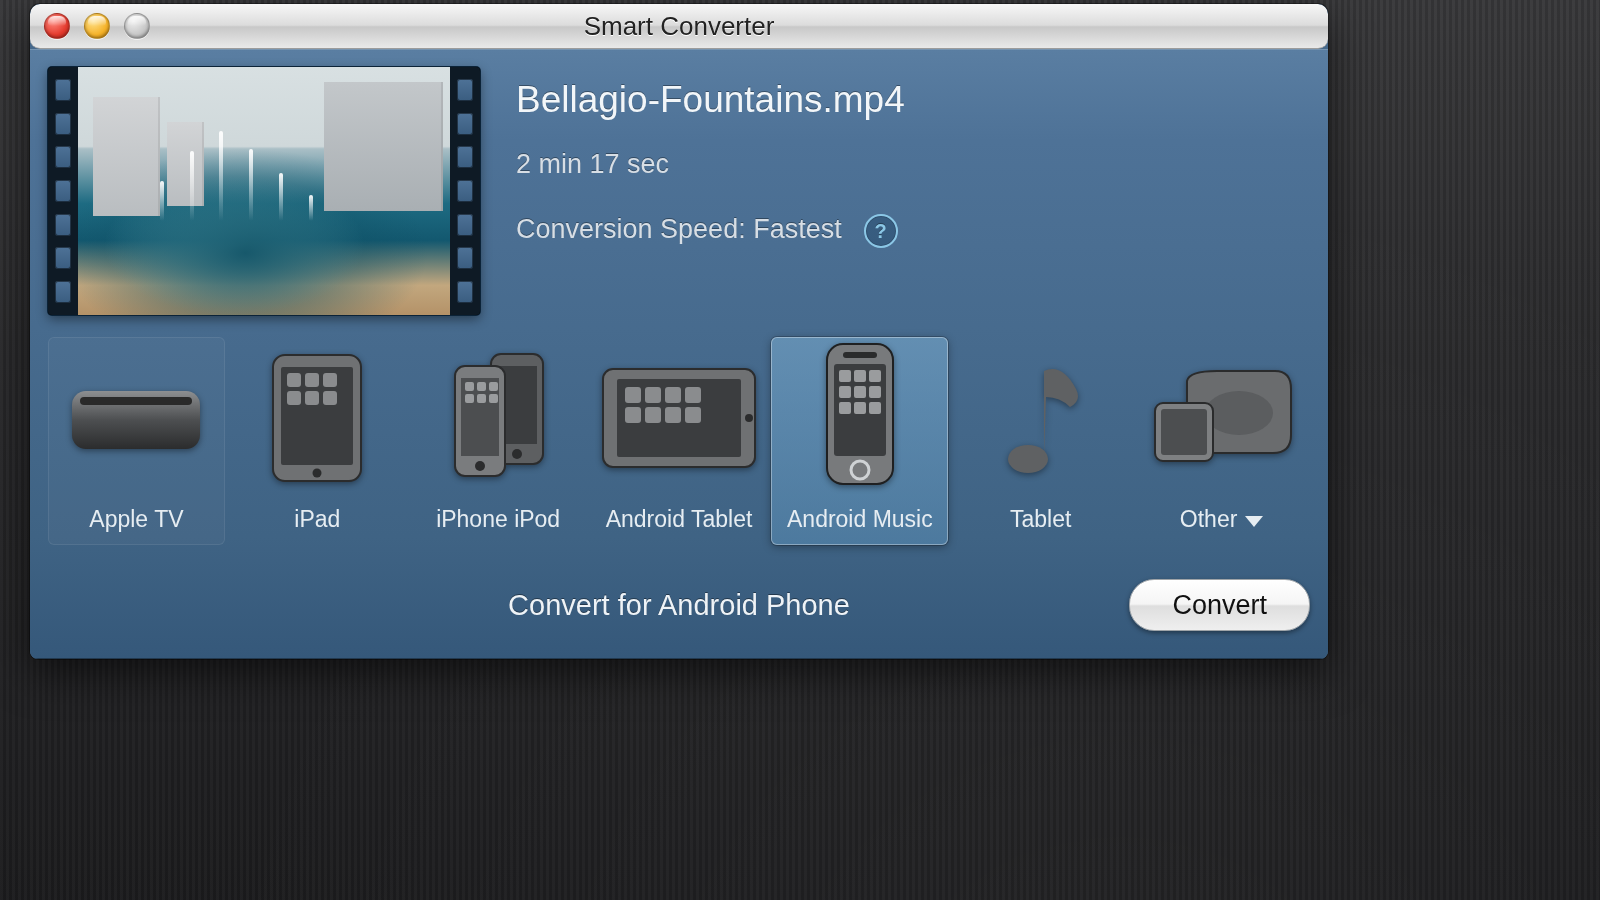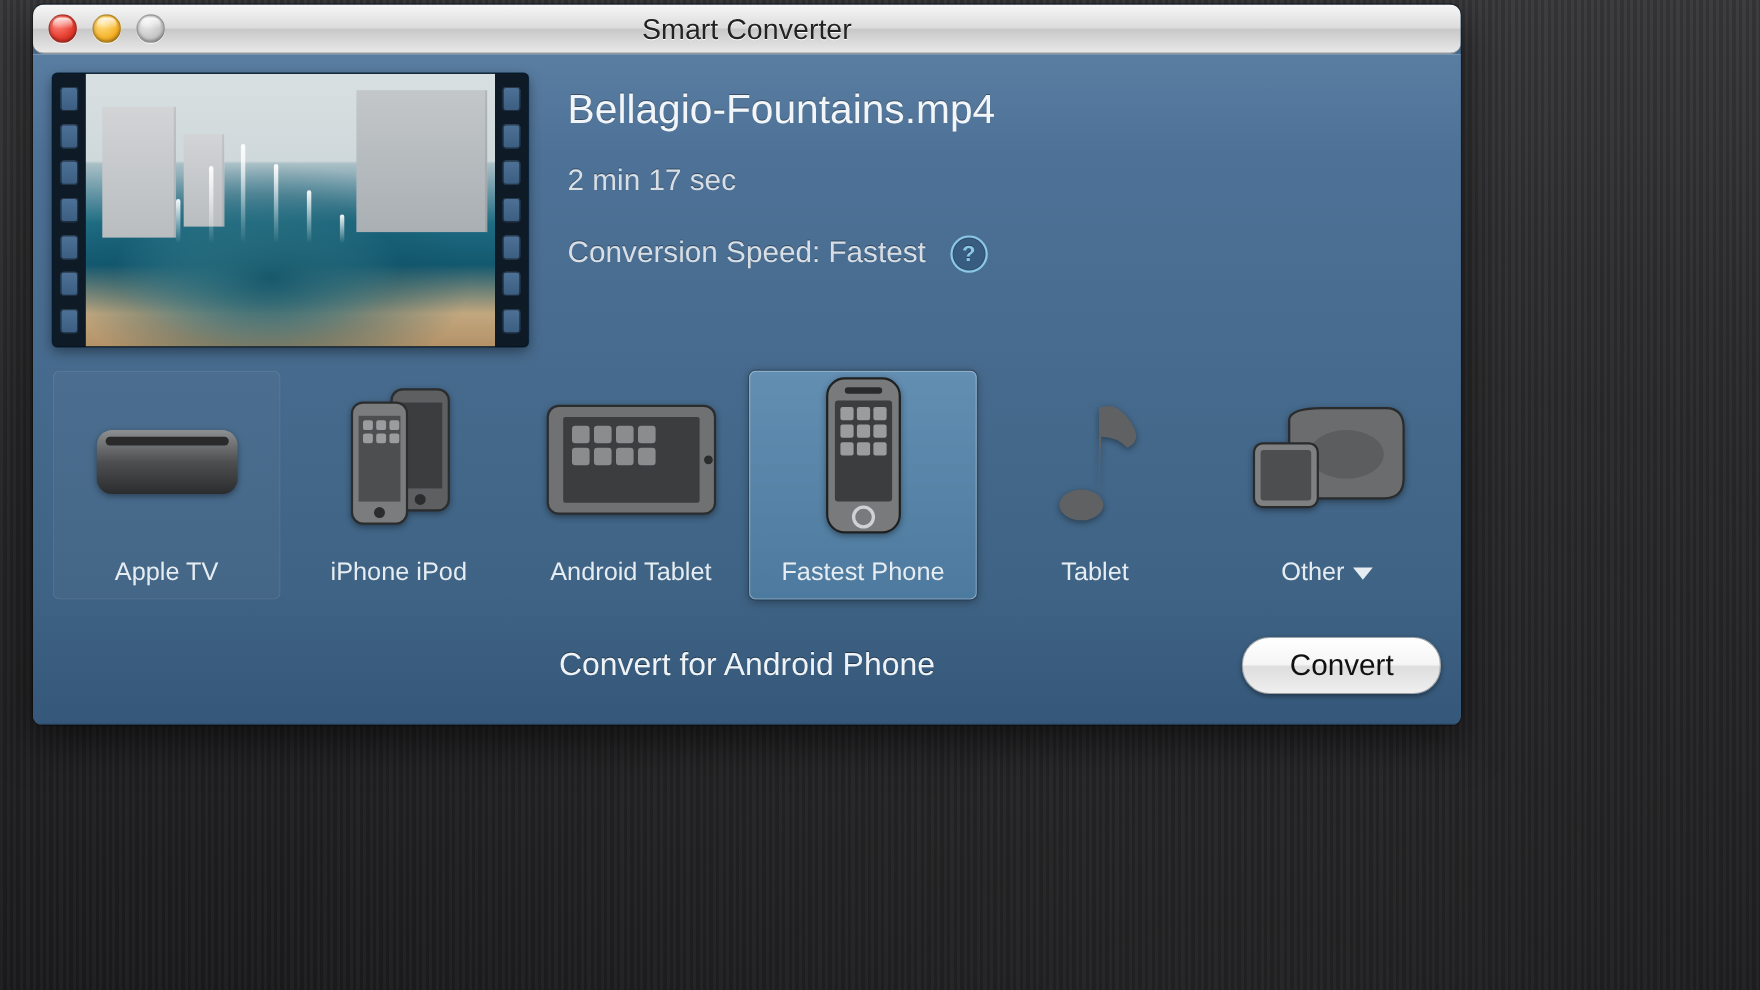--- a/index.html
+++ b/index.html
@@ -345,20 +345,40 @@
                   <stop offset="1" stop-color="#2b2c2d"></stop>
               </linearGradient>
             </defs>
           </svg>
         </div>
         <div class="label">
             <span>Apple TV</span>
           </div>
       </div>
 
+      <div class="preset">
+        <div class="icon-wrap">
+          <svg width="100" height="130" viewBox="0 0 100 130">
+            <rect x="6" y="2" width="88" height="126" rx="12" fill="#6f7173" stroke="#2b2c2d" stroke-width="2"></rect>
+            <rect x="14" y="14" width="72" height="98" rx="2" fill="#3b3d3f"></rect>
+            <circle cx="50" cy="120" r="4.5" fill="#2b2c2d"></circle>
+            <g fill="#8a8c8e">
+              <rect x="20" y="20" width="14" height="14" rx="3"></rect>
+                <rect x="38" y="20" width="14" height="14" rx="3"></rect>
+                <rect x="56" y="20" width="14" height="14" rx="3"></rect>
+              <rect x="20" y="38" width="14" height="14" rx="3"></rect>
+                <rect x="38" y="38" width="14" height="14" rx="3"></rect>
+                <rect x="56" y="38" width="14" height="14" rx="3"></rect>
+            </g>
+          </svg>
+        </div>
+        <div class="label">
+            <span>iPad</span>
+          </div>
+      </div>
 
       <div class="preset">
         <div class="icon-wrap">
           <svg width="110" height="140" viewBox="0 0 110 140">
             <rect x="48" y="6" width="52" height="110" rx="10" fill="#5d5f61" stroke="#2b2c2d" stroke-width="2"></rect>
             <rect x="54" y="18" width="40" height="78" fill="#3b3d3f"></rect>
             <circle cx="74" cy="106" r="5" fill="#2b2c2d"></circle>
             <rect x="12" y="18" width="50" height="110" rx="10" fill="#7a7c7e" stroke="#2b2c2d" stroke-width="2"></rect>
             <rect x="18" y="30" width="38" height="78" fill="#4c4e50"></rect>
             <circle cx="37" cy="118" r="5" fill="#2b2c2d"></circle>
@@ -414,21 +434,21 @@
               <rect x="22" y="46" width="12" height="12" rx="2"></rect>
                 <rect x="37" y="46" width="12" height="12" rx="2"></rect>
                 <rect x="52" y="46" width="12" height="12" rx="2"></rect>
               <rect x="22" y="62" width="12" height="12" rx="2"></rect>
                 <rect x="37" y="62" width="12" height="12" rx="2"></rect>
                 <rect x="52" y="62" width="12" height="12" rx="2"></rect>
             </g>
           </svg>
         </div>
         <div class="label">
-            <span>Fastest Phone</span>
+            <span>Android Music</span>
           </div>
       </div>
 
       <div class="preset">
         <div class="icon-wrap">
           <svg width="90" height="130" viewBox="0 0 90 130">
             <ellipse cx="32" cy="106" rx="20" ry="14" fill="#5f6163"></ellipse>
             <path d="M48 104 L48 18 Q66 10 80 36 Q86 48 74 54 Q64 44 50 44" fill="#5f6163"></path>
           </svg>
         </div>

